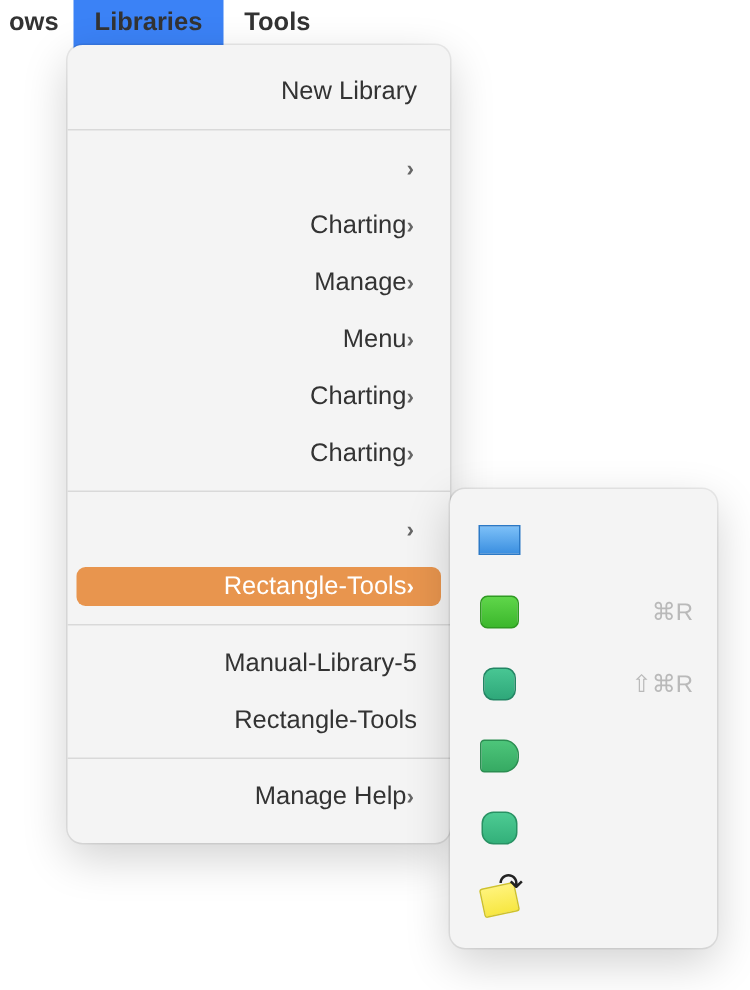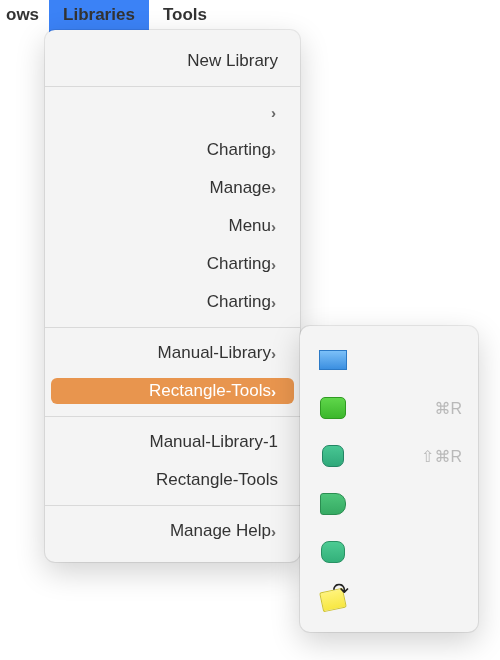--- a/index.html
+++ b/index.html
@@ -182,30 +182,29 @@
   <div class="menu-item">
     <span>Charting</span>
     <span class="chevron">›</span>
   </div>
   <div class="menu-item">
     <span>Charting</span>
     <span class="chevron">›</span>
   </div>
   <div class="separator"></div>
   <div class="menu-item">
-    <span>Manual-Library</span>
     <span class="chevron">›</span>
   </div>
   <div class="menu-item highlighted">
     <span>Rectangle-Tools</span>
     <span class="chevron">›</span>
   </div>
   <div class="separator"></div>
   <div class="menu-item">
-    <span>Manual-Library-1</span>
+    <span>Manual-Library-5</span>
   </div>
   <div class="menu-item">
     <span>Rectangle-Tools</span>
   </div>
   <div class="separator"></div>
   <div class="menu-item">
     <span>Manage Help</span>
     <span class="chevron">›</span>
   </div>
 </div>

